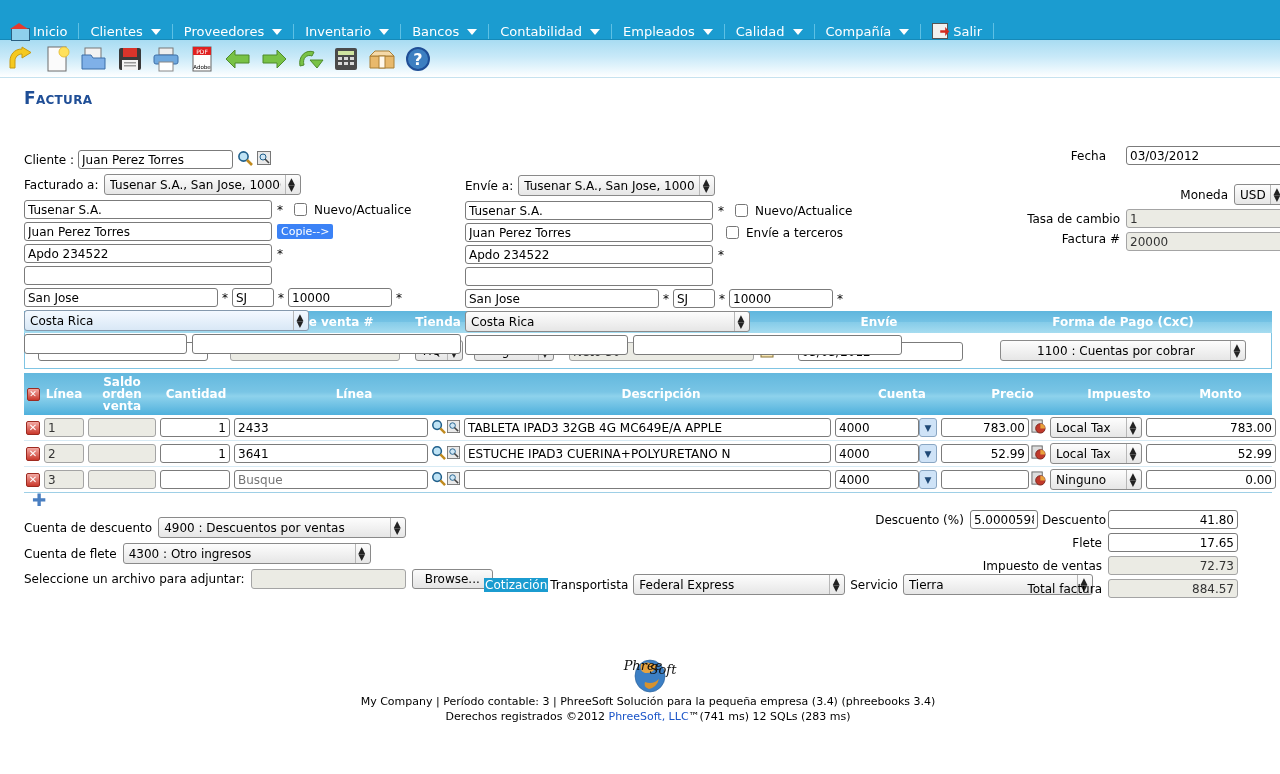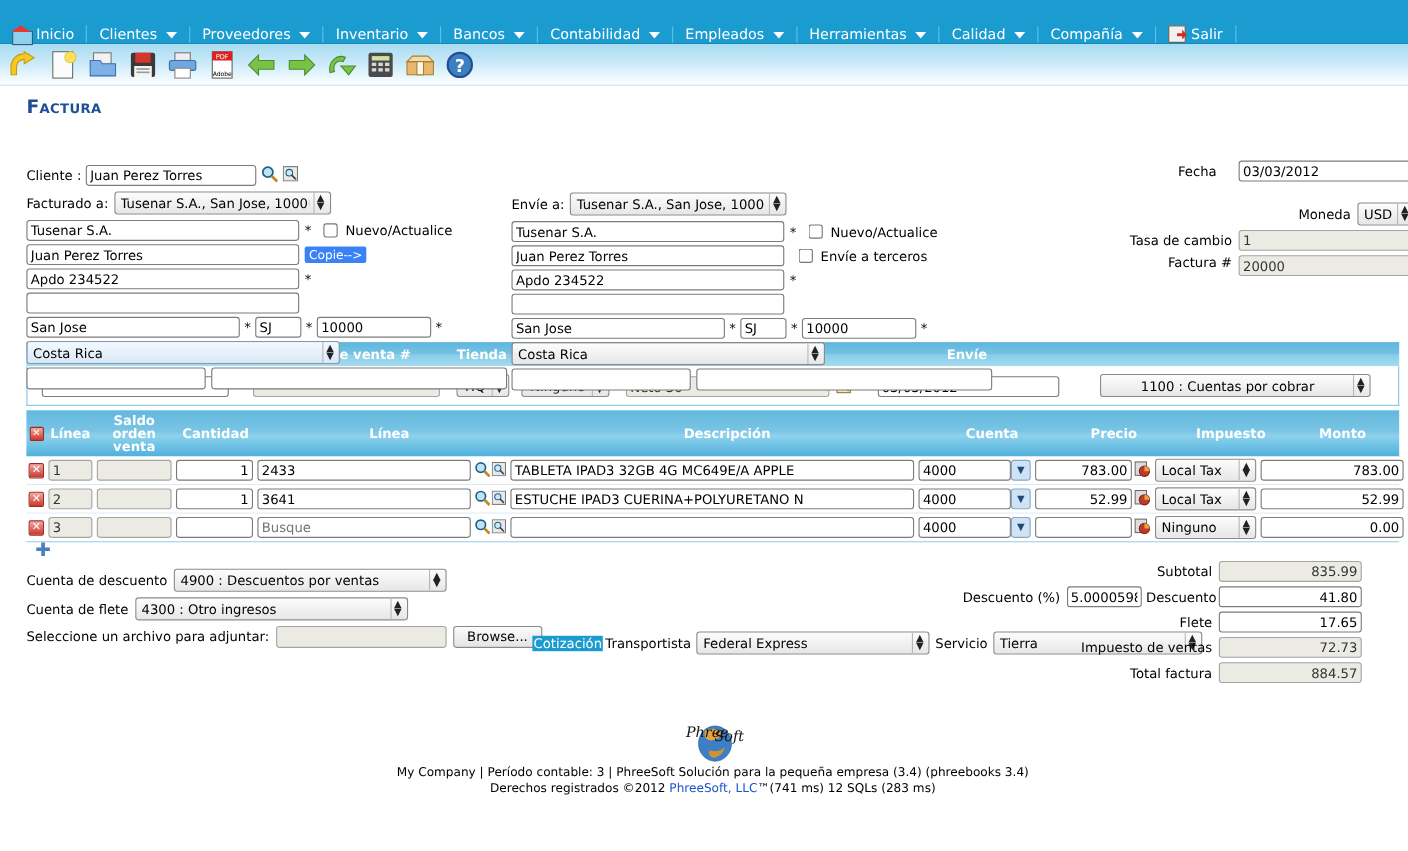--- a/index.html
+++ b/index.html
@@ -206,24 +206,20 @@
   </div>
   <div class="menu-item">
     <span>Contabilidad</span>
     <span class="caret"></span>
   </div>
   <div class="menu-item">
     <span>Empleados</span>
     <span class="caret"></span>
   </div>
   <div class="menu-item">
-    <span>Herramientas</span>
-    <span class="caret"></span>
-  </div>
-  <div class="menu-item">
     <span>Calidad</span>
     <span class="caret"></span>
   </div>
   <div class="menu-item">
     <span>Compañía</span>
     <span class="caret"></span>
   </div>
   <div class="menu-item">
     <span class="exit-glyph"></span>
     <span>Salir</span>
@@ -485,20 +481,21 @@
   </div>
 
   <div style="margin:0 8px;">
     <div class="bluebar barrow">
       <div style="width:195px;">Orden de compra #</div>
       <div style="width:190px;">Orden de venta #</div>
       <div style="width:58px;">Tienda</div>
       <div style="width:92px;">Vendedor</div>
       <div style="width:225px;">Términos (vence)</div>
       <div style="width:190px;">Envíe</div>
+      <div style="flex:1;">Forma de Pago (CxC)</div>
     </div>
     <div class="panel-wrap barrow" style="border-top:none;align-items:flex-end;padding:3px 0;">
       <div style="width:195px;display:flex;justify-content:center;">
         <input class="txt" style="width: 170px;" value="">
       </div>
       <div style="width:190px;display:flex;justify-content:center;">
         <input class="txt ro" style="width: 170px;" value="">
       </div>
       <div style="width:58px;display:flex;justify-content:center;">
         <span class="sel" style="width:48px;">
@@ -777,24 +774,20 @@
         <span class="sel-label">Tierra</span>
         <span class="spin">
             <i>▲</i>
             <i>▼</i>
           </span>
       </span>
     </div>
 
     <div style="position:absolute;right:42px;top:-7px;width:640px;">
       <div class="totrow">
-        <span class="totlabel">Subtotal</span>
-        <input class="txt ro right" style="width: 130px;" value="835.99">
-      </div>
-      <div class="totrow">
         <span class="totlabel">Descuento (%)</span>
         <input class="txt" style="width: 68px; margin-right: 0px;" value="5.00005980">
         <span class="totlabel" style="margin-left:-2px;">Descuento</span>
         <input class="txt right" style="width: 130px; margin-left: -4px;" value="41.80">
       </div>
       <div class="totrow">
         <span class="totlabel">Flete</span>
         <input class="txt right" style="width: 130px;" value="17.65">
       </div>
       <div class="totrow">

